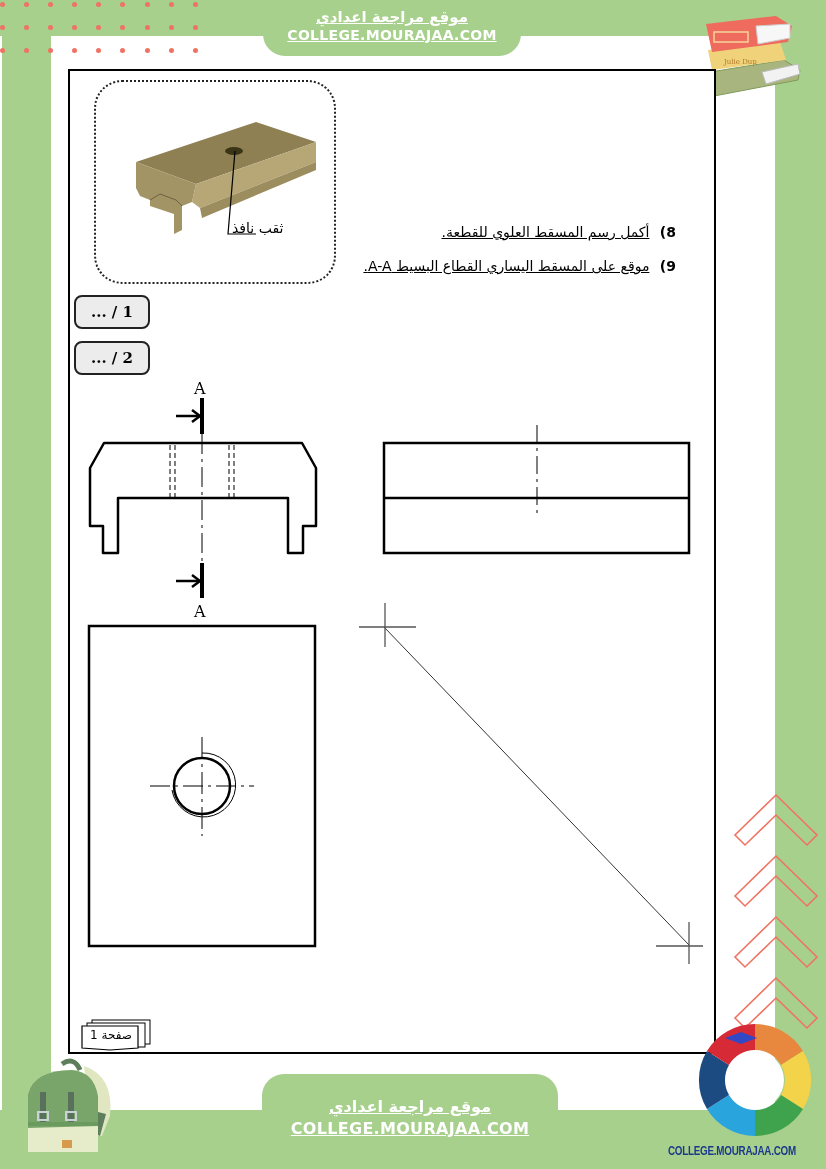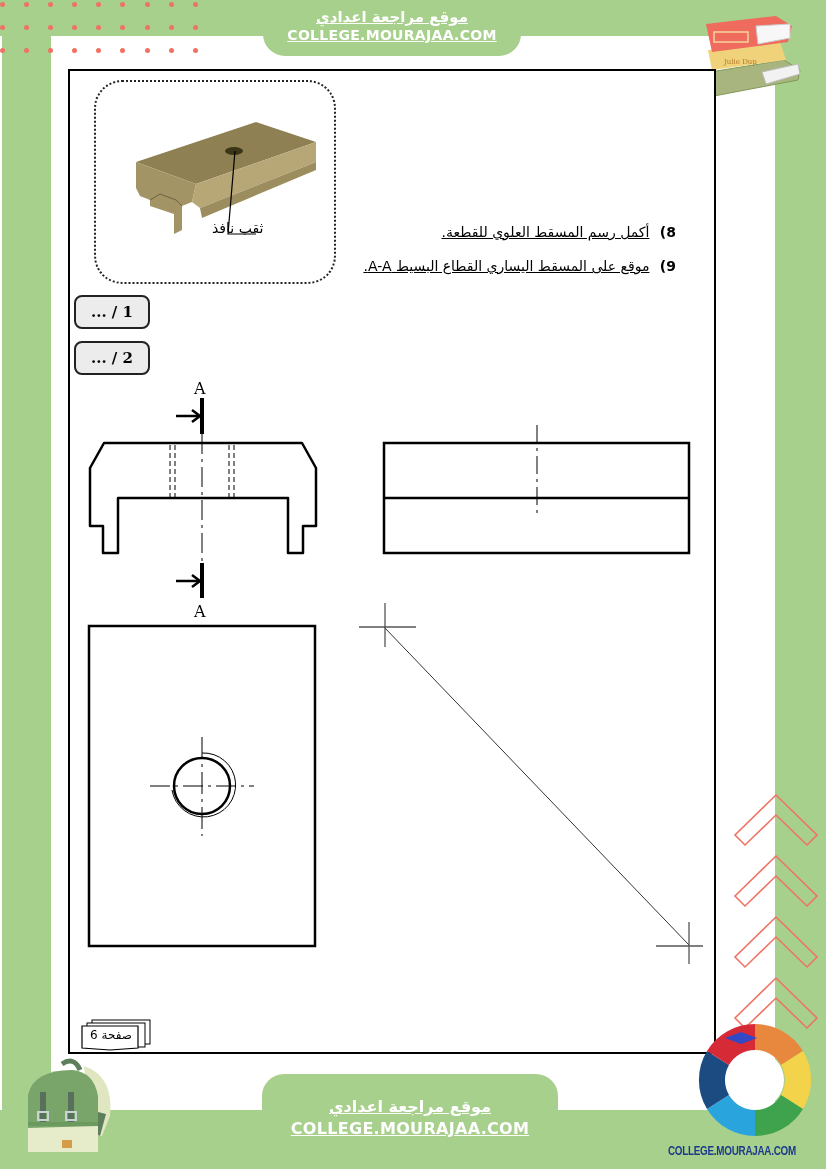--- a/index.html
+++ b/index.html
@@ -106,21 +106,21 @@
     <path d="M60 62 L180 20 L180 40 L64 86 L56 80 Z" fill="#b7a676"></path>
 
     <path d="M0 40 L60 62 L56 80 L46 84 L46 108 L38 112 L38 92 L14 84 L14 78 L4 74 L0 66 Z" fill="#a39465"></path>
     <path d="M14 78 L24 72 L40 78 L46 84" fill="none" stroke="#6d6242" stroke-width="1"></path>
     <path d="M64 86 L180 40 L180 48 L66 96 Z" fill="#9c8d5e"></path>
 
     <ellipse cx="98" cy="29" rx="9" ry="4" fill="#3b3518"></ellipse>
 
     <path d="M99 29 L92 112 L120 112" fill="none" stroke="#000" stroke-width="1.2"></path>
   </svg>
-  <span style="position:absolute;left:116px;top:138px;font-size:14px;direction:rtl;font-family:'DejaVu Sans',sans-serif;">ثقب نافذ</span>
+  <span style="position:absolute;left:136px;top:138px;font-size:14px;direction:rtl;font-family:'DejaVu Sans',sans-serif;">ثقب نافذ</span>
 </div>
 
 <div class="question" style="top:224px;">
   <span class="num">8)</span>
   <span class="txt">أكمل رسم المسقط العلوي للقطعة.</span>
 </div>
 <div class="question" style="top:258px;">
   <span class="num">9)</span>
   <span class="txt" style="font-weight:normal;">موقع على المسقط اليساري القطاع البسيط A-A.</span>
 </div>
@@ -169,21 +169,21 @@
 
 <span class="lbl" style="position:absolute;left:194px;top:379px;">A</span>
 <span class="lbl" style="position:absolute;left:194px;top:602px;">A</span>
 
 <div class="page-tag">
   <svg style="left:0;top:0" width="70" height="34" viewBox="0 0 70 34">
     <rect x="10" y="2" width="58" height="24" fill="#fff" stroke="#000" stroke-width="1"></rect>
     <rect x="5" y="5" width="58" height="24" fill="#fff" stroke="#000" stroke-width="1"></rect>
     <path d="M0 8 L56 8 L56 30 L28 32 L0 30 Z" fill="#fff" stroke="#000" stroke-width="1.2"></path>
   </svg>
-  <span style="position:absolute;left:8px;top:10px;font-size:12px;direction:rtl;">صفحة 6</span>
+  <span style="position:absolute;left:8px;top:10px;font-size:12px;direction:rtl;">صفحة 1</span>
 </div>
 
 <svg style="left:733px;top:790px" width="85" height="240" viewBox="0 0 85 240">
   <g fill="none" stroke="#ef7363" stroke-width="1.6">
     <path d="M43 5 L2 45 L12 55 L43 25 L74 55 L84 45 Z"></path>
     <path d="M43 66 L2 106 L12 116 L43 86 L74 116 L84 106 Z"></path>
     <path d="M43 127 L2 167 L12 177 L43 147 L74 177 L84 167 Z"></path>
     <path d="M43 188 L2 228 L12 238 L43 208 L74 238 L84 228 Z"></path>
   </g>
 </svg>

